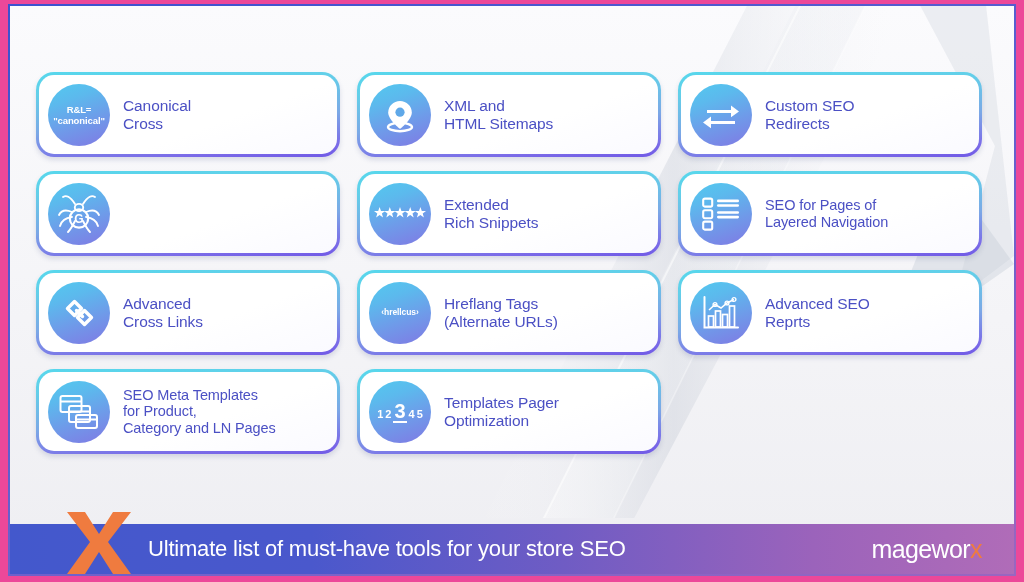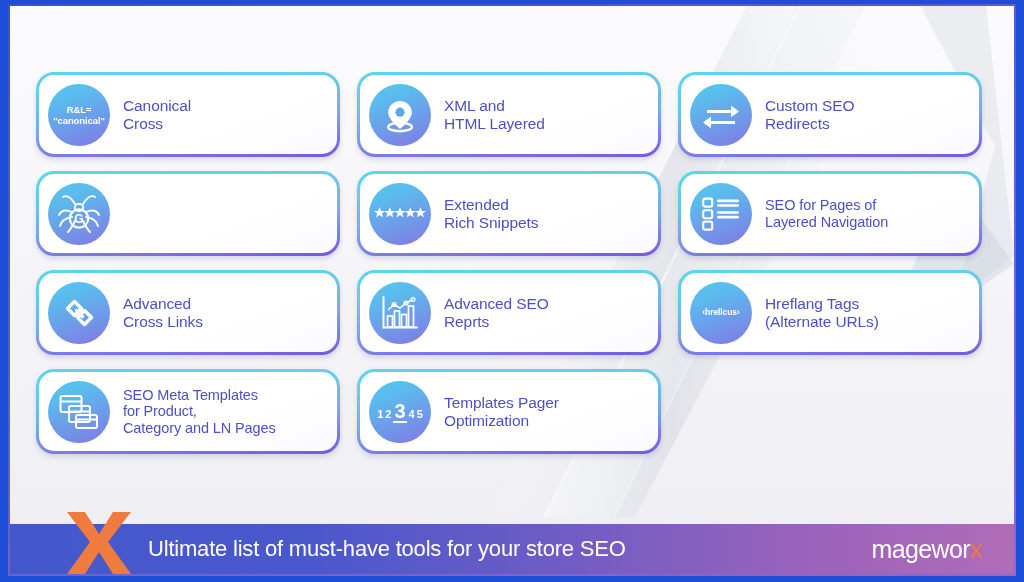--- a/index.html
+++ b/index.html
@@ -12,21 +12,21 @@
     font-family: "Liberation Sans", sans-serif;
   }
 
   
   #slide {
     position: relative;
     width: 1024px;
     height: 582px;
     box-sizing: border-box;
     overflow: hidden;
-    background: #1d4ed8;
+    background: #ec4899;
   }
 
   
   #slide-frame {
     position: absolute;
     left: 8px;
     top: 4px;
     width: 1008px;
     height: 572px;
     box-sizing: border-box;
@@ -244,21 +244,21 @@
         <div class="card">
           <div class="card-inner">
             <div class="icon-bubble">
               <svg width="36" height="38" viewBox="0 0 36 38">
                 <ellipse cx="18" cy="31" rx="12" ry="4.2" fill="none" stroke="#ffffff" stroke-width="2.4"></ellipse>
                 <path d="M18 5 C11.4 5 6.2 10.2 6.2 16.6 C6.2 24 18 33 18 33 C18 33 29.8 24 29.8 16.6 C29.8 10.2 24.6 5 18 5 Z" fill="#ffffff"></path>
                 <circle cx="18" cy="16.2" r="4.6" fill="#5fa8e8"></circle>
               </svg>
             </div>
             <div class="card-label">XML and
-HTML Layered</div>
+HTML Sitemaps</div>
           </div>
         </div>
 
         <div class="card">
           <div class="card-inner">
             <div class="icon-bubble">
               <svg width="40" height="32" viewBox="0 0 40 32">
                 <path d="M6 11 H30 L30 6.5 L38 12.6 L30 18.2 L30 14 H6 Z" fill="#ffffff"></path>
                 <path d="M34 22 H10 L10 17.5 L2 23.6 L10 29.2 L10 25 H34 Z" fill="#ffffff"></path>
               </svg>
@@ -348,50 +348,50 @@
               </svg>
             </div>
             <div class="card-label">Advanced
 Cross Links</div>
           </div>
         </div>
 
         <div class="card">
           <div class="card-inner">
             <div class="icon-bubble">
+              <span class="icon-text small">‹hrellcus›</span>
+            </div>
+            <div class="card-label">Hreflang Tags
+(Alternate URLs)</div>
+          </div>
+        </div>
+
+        <div class="card">
+          <div class="card-inner">
+            <div class="icon-bubble">
               <svg width="38" height="34" viewBox="0 0 38 34">
                 <g stroke="#ffffff" stroke-width="2" fill="none" stroke-linecap="round">
                   <path d="M2.5 1 V31.5 H36"></path>
                 </g>
                 <g fill="none" stroke="#ffffff" stroke-width="1.7">
                   <rect x="6.5" y="20" width="5" height="11"></rect>
                   <rect x="13.5" y="15" width="5" height="16"></rect>
                   <rect x="20.5" y="18.5" width="5" height="12.5"></rect>
                   <rect x="27.5" y="10" width="5" height="21"></rect>
                 </g>
                 <polyline points="7,14 13,8.5 19,12 25,7 32,3.5" fill="none" stroke="#ffffff" stroke-width="1.5"></polyline>
                 <g fill="none" stroke="#ffffff" stroke-width="1.4">
                   <circle cx="13" cy="8.5" r="1.9"></circle>
                   <circle cx="25" cy="7" r="1.9"></circle>
                   <circle cx="32" cy="3.5" r="1.9"></circle>
                 </g>
               </svg>
             </div>
             <div class="card-label">Advanced SEO
 Reprts</div>
-          </div>
-        </div>
-
-        <div class="card">
-          <div class="card-inner">
-            <div class="icon-bubble">
-              <span class="icon-text small">‹hrellcus›</span>
-            </div>
-            <div class="card-label">Hreflang Tags
-(Alternate URLs)</div>
           </div>
         </div>
       </div>
 
       <div class="grid-row">
 
         <div class="card">
           <div class="card-inner">
             <div class="icon-bubble">
               <svg width="40" height="36" viewBox="0 0 40 36">

